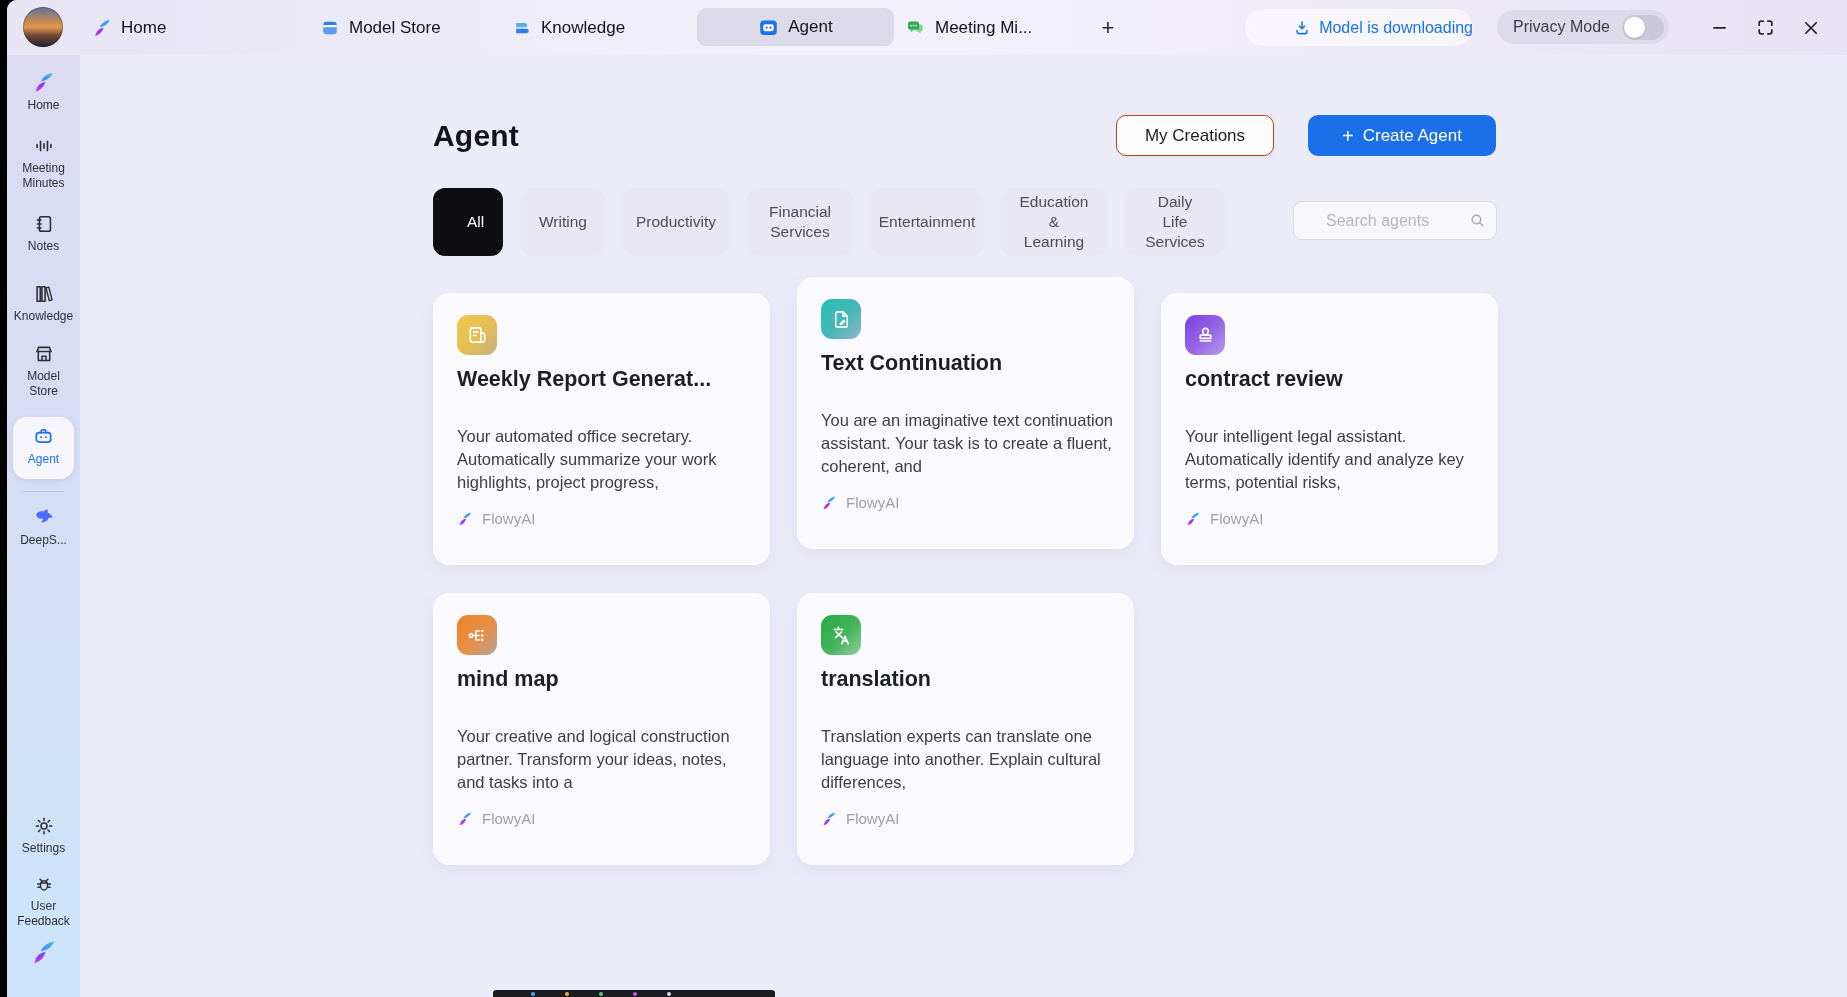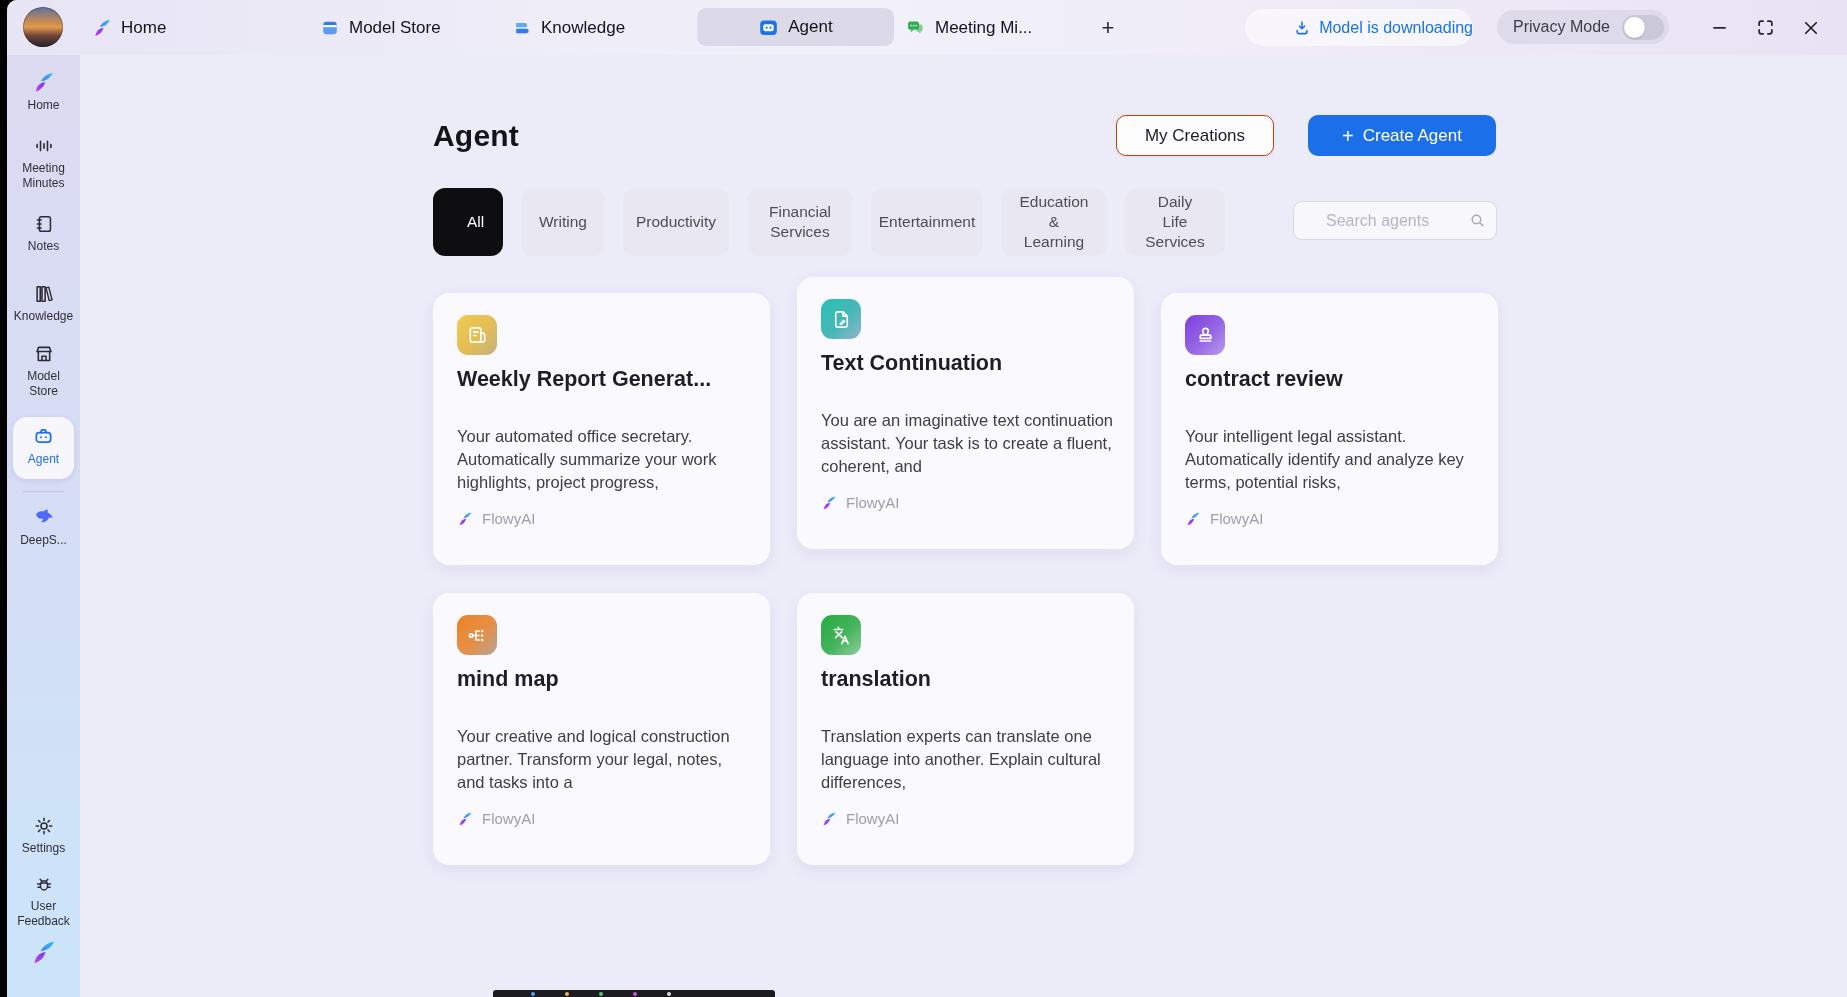--- a/index.html
+++ b/index.html
@@ -348,21 +348,21 @@
       <div class="card-icon ic-orange">
         <svg width="23" height="23" viewBox="0 0 24 24" fill="none" stroke="#fff" stroke-width="1.7" stroke-linecap="round">
           <circle cx="5.3" cy="12" r="1.8"></circle>
           <path d="M7.1 12h3.2M10.3 7.3v9.4M10.3 7.3h3.4M10.3 12h3.4M10.3 16.7h3.4"></path>
           <circle cx="16.8" cy="7.3" r="1.4" fill="#fff" stroke="none"></circle>
           <circle cx="16.8" cy="12" r="1.4" fill="#fff" stroke="none"></circle>
           <circle cx="16.8" cy="16.7" r="1.4" fill="#fff" stroke="none"></circle>
         </svg>
       </div>
       <div class="card-title">mind map</div>
-      <div class="card-desc">Your creative and logical construction partner. Transform your legal, notes, and tasks into a</div>
+      <div class="card-desc">Your creative and logical construction partner. Transform your ideas, notes, and tasks into a</div>
       <div class="card-foot">
         <svg width="16" height="16">
             <use href="#flowy-logo-sym"></use>
           </svg>
         <span>FlowyAI</span>
       </div>
     </div>
 
     <div class="card c4">
       <div class="card-icon ic-green">

